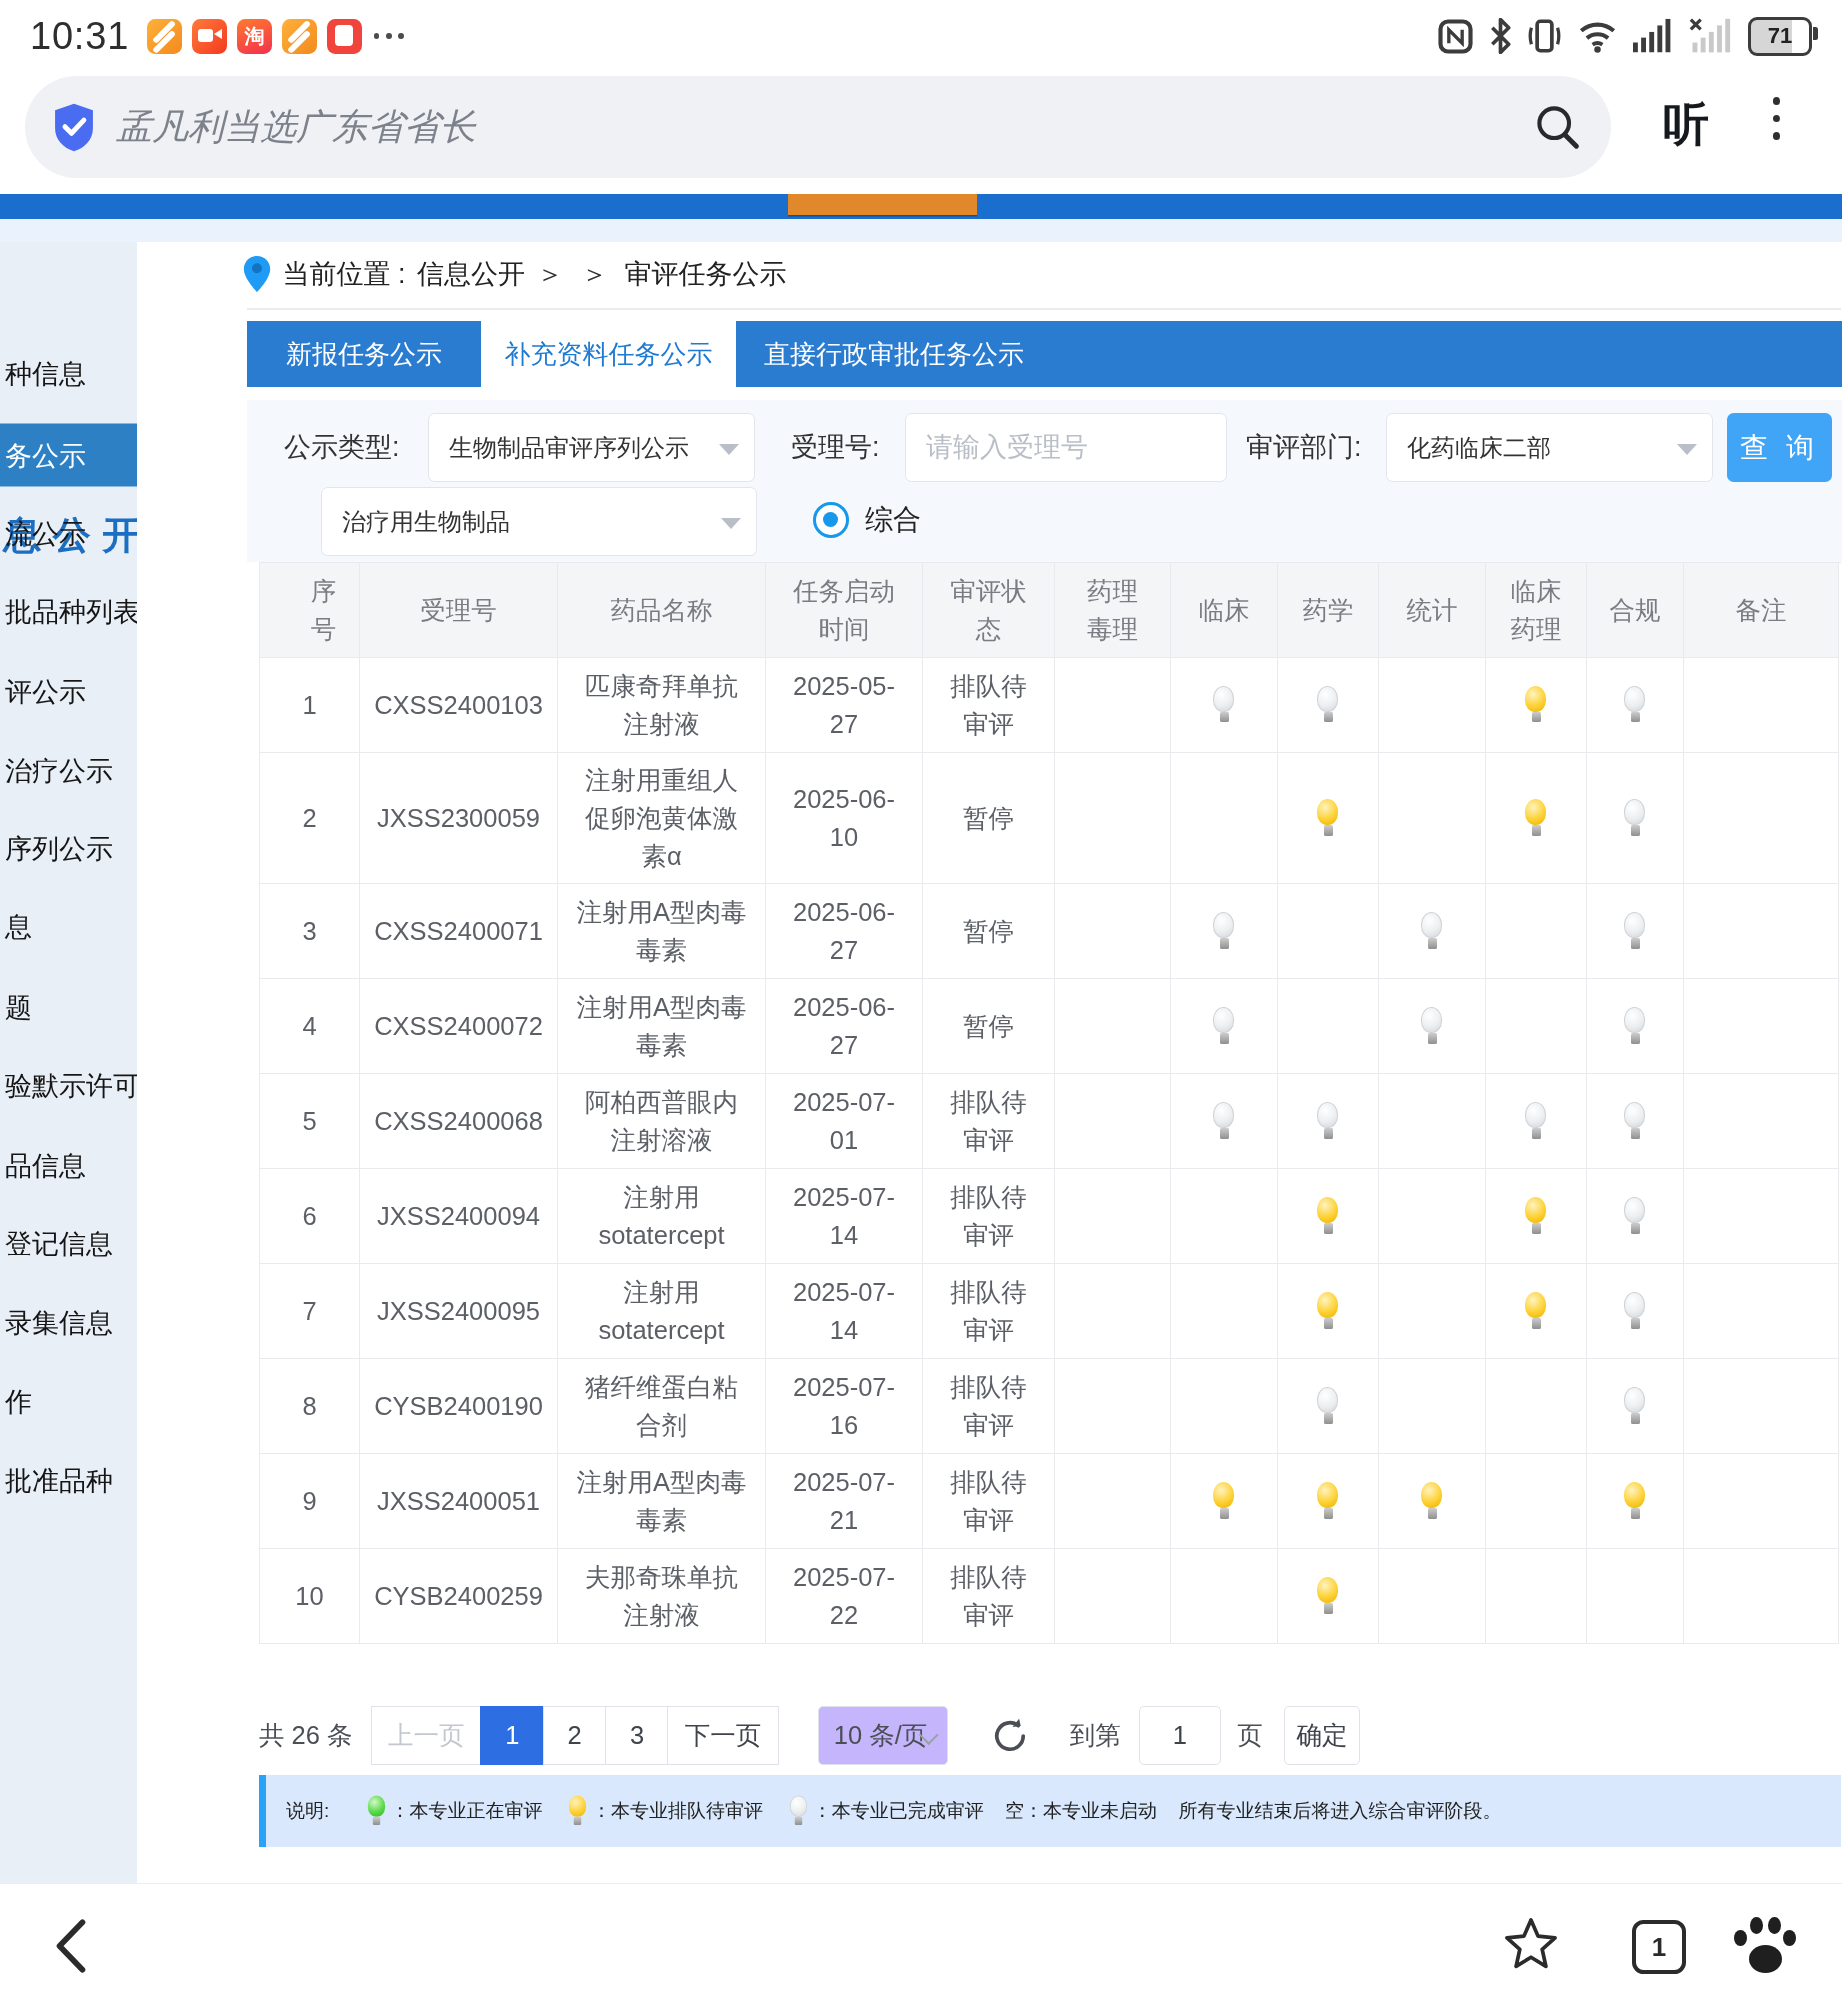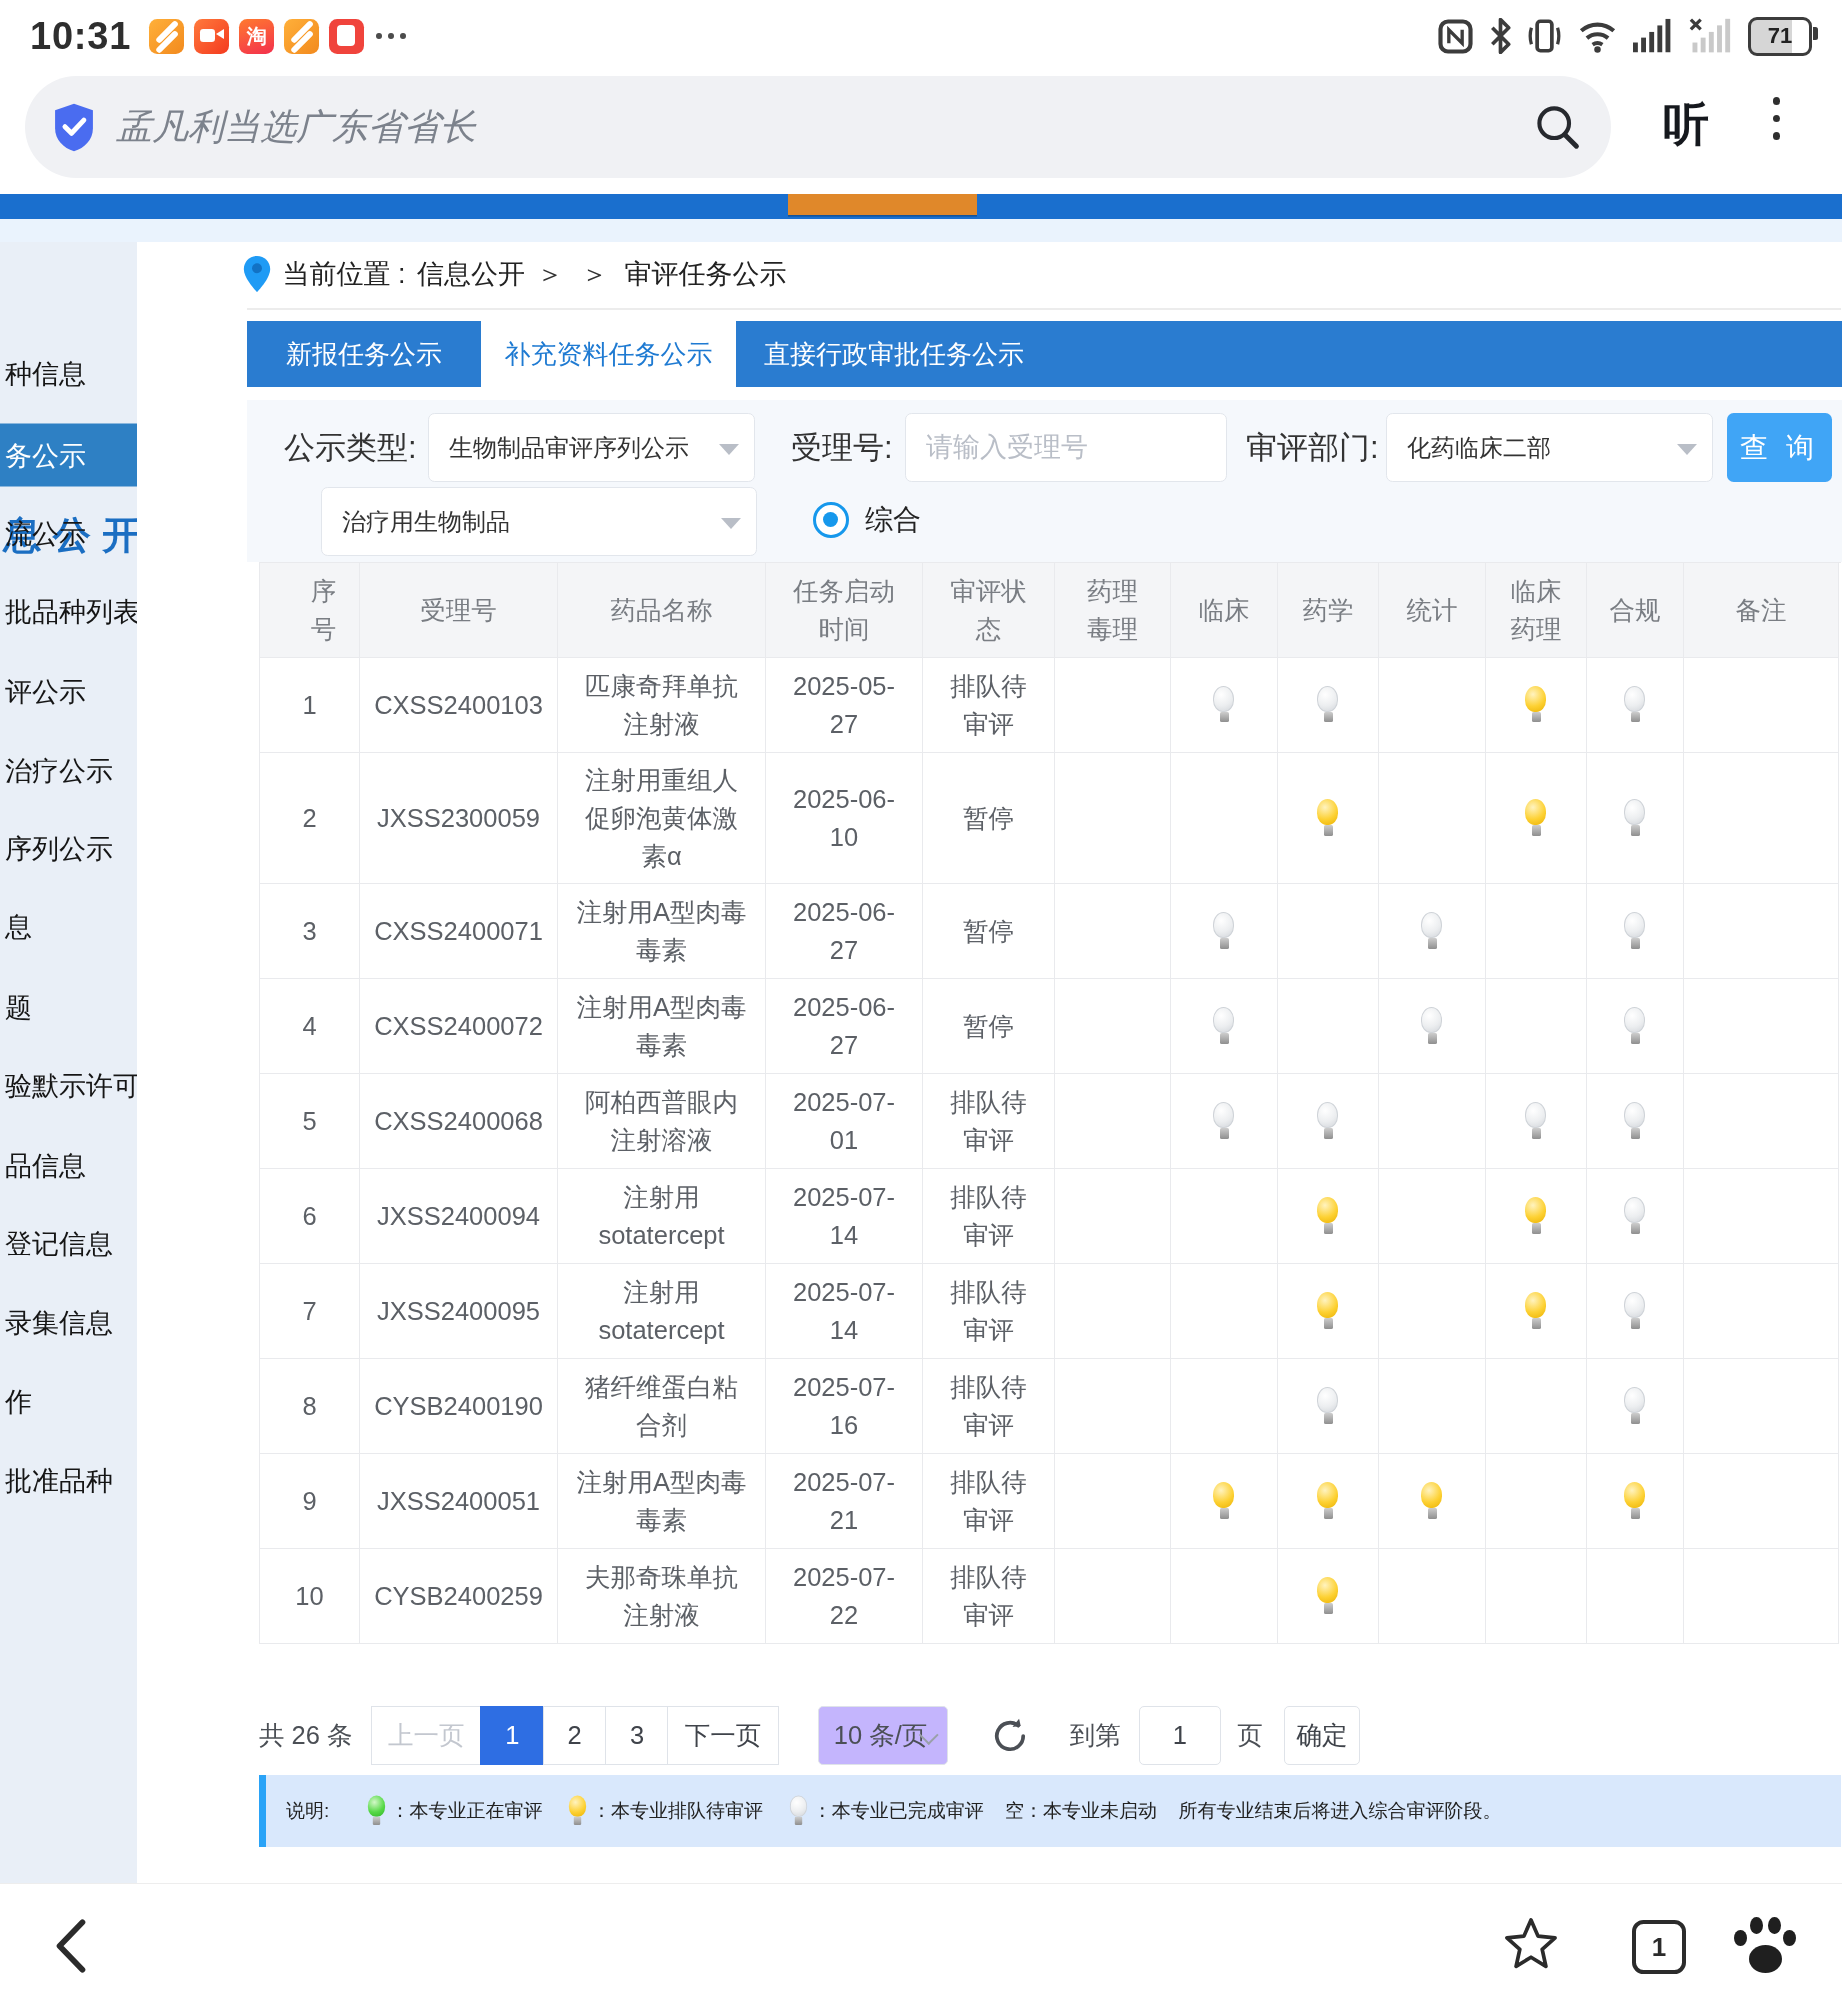--- a/index.html
+++ b/index.html
@@ -1,21 +1,21 @@
 <!DOCTYPE html>
 <html style="font-size:13px"><head>
 <meta charset="utf-8">
 <style>
   html,body{margin:0;padding:0;background:#fff;}
   .screen{position:relative;width:1842px;height:2007px;background:#fff;overflow:hidden;
           font-family:"Liberation Sans","DejaVu Sans",sans-serif;color:#333;}
 
   
   .status-bar{position:absolute;top:0;left:0;right:0;height:72px;display:flex;align-items:center;padding:0 30px;box-sizing:border-box;}
-  .sb-time{font-size:38px;font-weight:700;color:#2e2e2e;margin-right:18px;letter-spacing:0.8px;}
+  .sb-time{font-size:38px;font-weight:400;color:#2e2e2e;margin-right:18px;letter-spacing:0.8px;}
   .sb-apps{display:flex;align-items:center;gap:10px;}
   .badge{width:35px;height:35px;border-radius:8.2px;position:relative;overflow:hidden;}
   .badge.orange{background:linear-gradient(135deg,#ffb03a,#f28a1e);}
   .badge.orange .slash,.badge.orange .slash2{position:absolute;width:28px;height:5.8px;background:#fff;border-radius:3.3px;transform:rotate(-45deg);}
   .badge.orange .slash{left:3.3px;top:10.7px;}
   .badge.orange .slash2{left:3.3px;top:20px;}
   .badge.kuaishou{background:linear-gradient(135deg,#ff7a3c,#f43a1f);}
   .badge.kuaishou .cam{position:absolute;left:5.8px;top:10px;width:15px;height:13px;background:#fff;border-radius:3.3px;}
   .badge.kuaishou .lens{position:absolute;right:5px;top:10.7px;width:0;height:0;border-top:5.8px solid transparent;border-bottom:5.8px solid transparent;border-right:8.2px solid #fff;}
   .badge.taobao{background:linear-gradient(160deg,#ff7a2f,#f3304d);display:flex;align-items:center;justify-content:center;color:#fff;font-size:20px;font-weight:700;}
@@ -58,21 +58,21 @@
   .bc-divider{position:absolute;top:308px;left:247px;width:1594px;height:1.6px;background:#ececec;}
 
   .tabs{position:absolute;top:321px;left:247px;width:1596px;height:66px;background:#2a7cd0;display:flex;}
   .tab{height:66px;display:flex;align-items:center;justify-content:center;font-size:26px;color:#fff;white-space:nowrap;}
   .tab.t0{width:234px;}
   .tab.t1{width:255px;}
   .tab.t2{width:316px;}
   .tab.active{background:#fff;color:#1e7ad2;}
 
   .filter-panel{position:absolute;top:400px;left:247px;width:1596px;height:162px;background:#f5f8fc;}
-  .f-label{position:absolute;font-size:31px;color:#333;line-height:69px;white-space:nowrap;}
+  .f-label{position:absolute;font-size:27px;color:#333;line-height:69px;white-space:nowrap;}
   .f-box{position:absolute;height:69px;background:#fff;border:1.6px solid #e2e6ec;border-radius:6.6px;box-sizing:border-box;
          display:flex;align-items:center;padding:0 20px;font-size:24px;color:#333;white-space:nowrap;}
   .f-box .caret{position:absolute;right:15px;top:30px;width:0;height:0;border-left:10px solid transparent;border-right:10px solid transparent;border-top:11.5px solid #b9bec7;}
   .f-input{position:absolute;height:69px;background:#fff;border:1.6px solid #e2e6ec;border-radius:6.6px;box-sizing:border-box;
            padding:0 20px;font-size:27px;color:#333;outline:none;}
   .f-input::placeholder{color:#b9bec7;}
   .search-btn{position:absolute;left:1480px;top:13px;width:105px;height:69px;background:#40a5f6;border:none;border-radius:6.6px;
               color:#fff;font-size:28px;font-family:inherit;letter-spacing:5px;}
   .radio{position:absolute;left:566px;top:102px;width:36px;height:36px;border-radius:50%;border:3.3px solid #1698ec;box-sizing:border-box;background:#fff;}
   .radio:after{content:"";position:absolute;left:7.4px;top:7.4px;width:15px;height:15px;border-radius:50%;background:#1698ec;}

